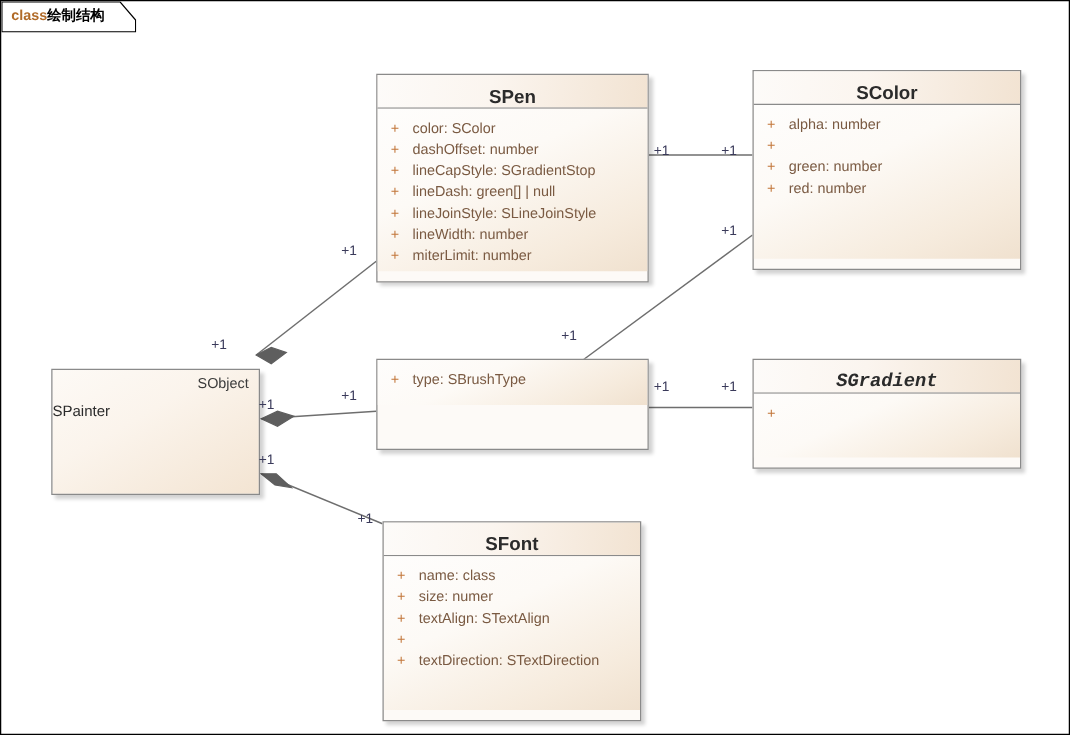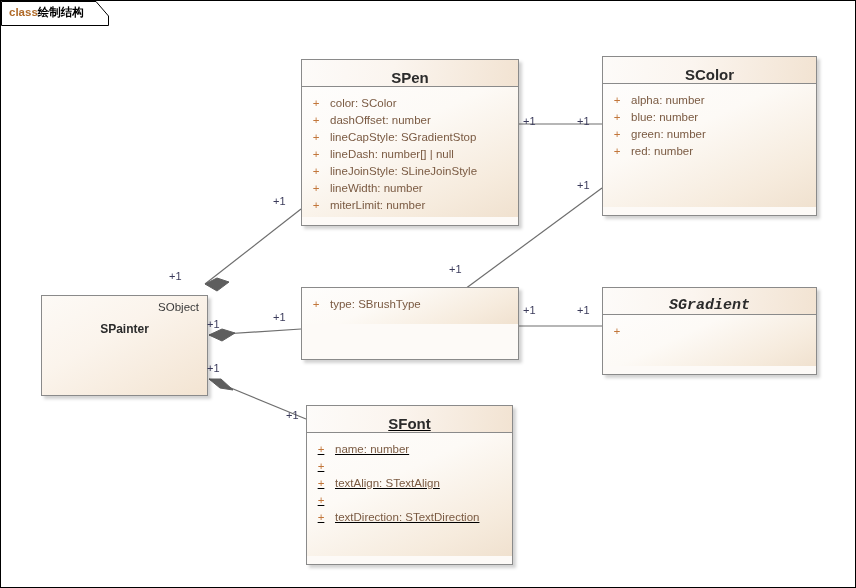--- a/index.html
+++ b/index.html
@@ -118,23 +118,23 @@
     right: 8px;
     top: 5px;
     font-size: 11.5px;
     color: #3a3a3a;
   }
   #cls-spainter .pname {
     position: absolute;
     left: 0;
     right: 0;
     top: 26px;
-    text-align: center;
+    text-align: left;
     font-size: 12px;
-    font-weight: bold;
+    font-weight: normal;
     color: #2b2b2b;
   }
 </style>
 </head>
 <body>
 
 <div id="canvas">
 
   <div id="frame-tab">
     <svg class="tab-shape" viewBox="0 0 108 25">
@@ -196,21 +196,21 @@
       <div class="attr">
           <span class="vis">+</span>
           <span class="sig">dashOffset: number</span>
         </div>
       <div class="attr">
           <span class="vis">+</span>
           <span class="sig">lineCapStyle: SGradientStop</span>
         </div>
       <div class="attr">
           <span class="vis">+</span>
-          <span class="sig">lineDash: number[] | null</span>
+          <span class="sig">lineDash: green[] | null</span>
         </div>
       <div class="attr">
           <span class="vis">+</span>
           <span class="sig">lineJoinStyle: SLineJoinStyle</span>
         </div>
       <div class="attr">
           <span class="vis">+</span>
           <span class="sig">lineWidth: number</span>
         </div>
       <div class="attr">
@@ -222,21 +222,20 @@
 
   <div class="cls" id="cls-scolor" style="left:601px; top:55px; width:215px; height:160px;">
     <div class="cls-head">SColor</div>
     <div class="cls-body">
       <div class="attr">
           <span class="vis">+</span>
           <span class="sig">alpha: number</span>
         </div>
       <div class="attr">
           <span class="vis">+</span>
-          <span class="sig">blue: number</span>
         </div>
       <div class="attr">
           <span class="vis">+</span>
           <span class="sig">green: number</span>
         </div>
       <div class="attr">
           <span class="vis">+</span>
           <span class="sig">red: number</span>
         </div>
     </div>
@@ -258,29 +257,30 @@
 
   <div class="cls" id="cls-sgradient" style="left:601px; top:286px; width:215px; height:88px;font-family:Liberation Mono, monospace;">
     <div class="cls-head abstract">SGradient</div>
     <div class="cls-body">
       <div class="attr">
           <span class="vis">+</span>
         </div>
     </div>
   </div>
 
-  <div class="cls" id="cls-sfont" style="left:305px; top:404px; width:207px; height:160px;text-decoration:underline;">
+  <div class="cls" id="cls-sfont" style="left:305px; top:416px; width:207px; height:160px;">
     <div class="cls-head">SFont</div>
     <div class="cls-body">
       <div class="attr">
           <span class="vis">+</span>
-          <span class="sig">name: number</span>
-        </div>
-      <div class="attr">
-          <span class="vis">+</span>
+          <span class="sig">name: class</span>
+        </div>
+      <div class="attr">
+          <span class="vis">+</span>
+          <span class="sig">size: numer</span>
         </div>
       <div class="attr">
           <span class="vis">+</span>
           <span class="sig">textAlign: STextAlign</span>
         </div>
       <div class="attr">
           <span class="vis">+</span>
         </div>
       <div class="attr">
           <span class="vis">+</span>

